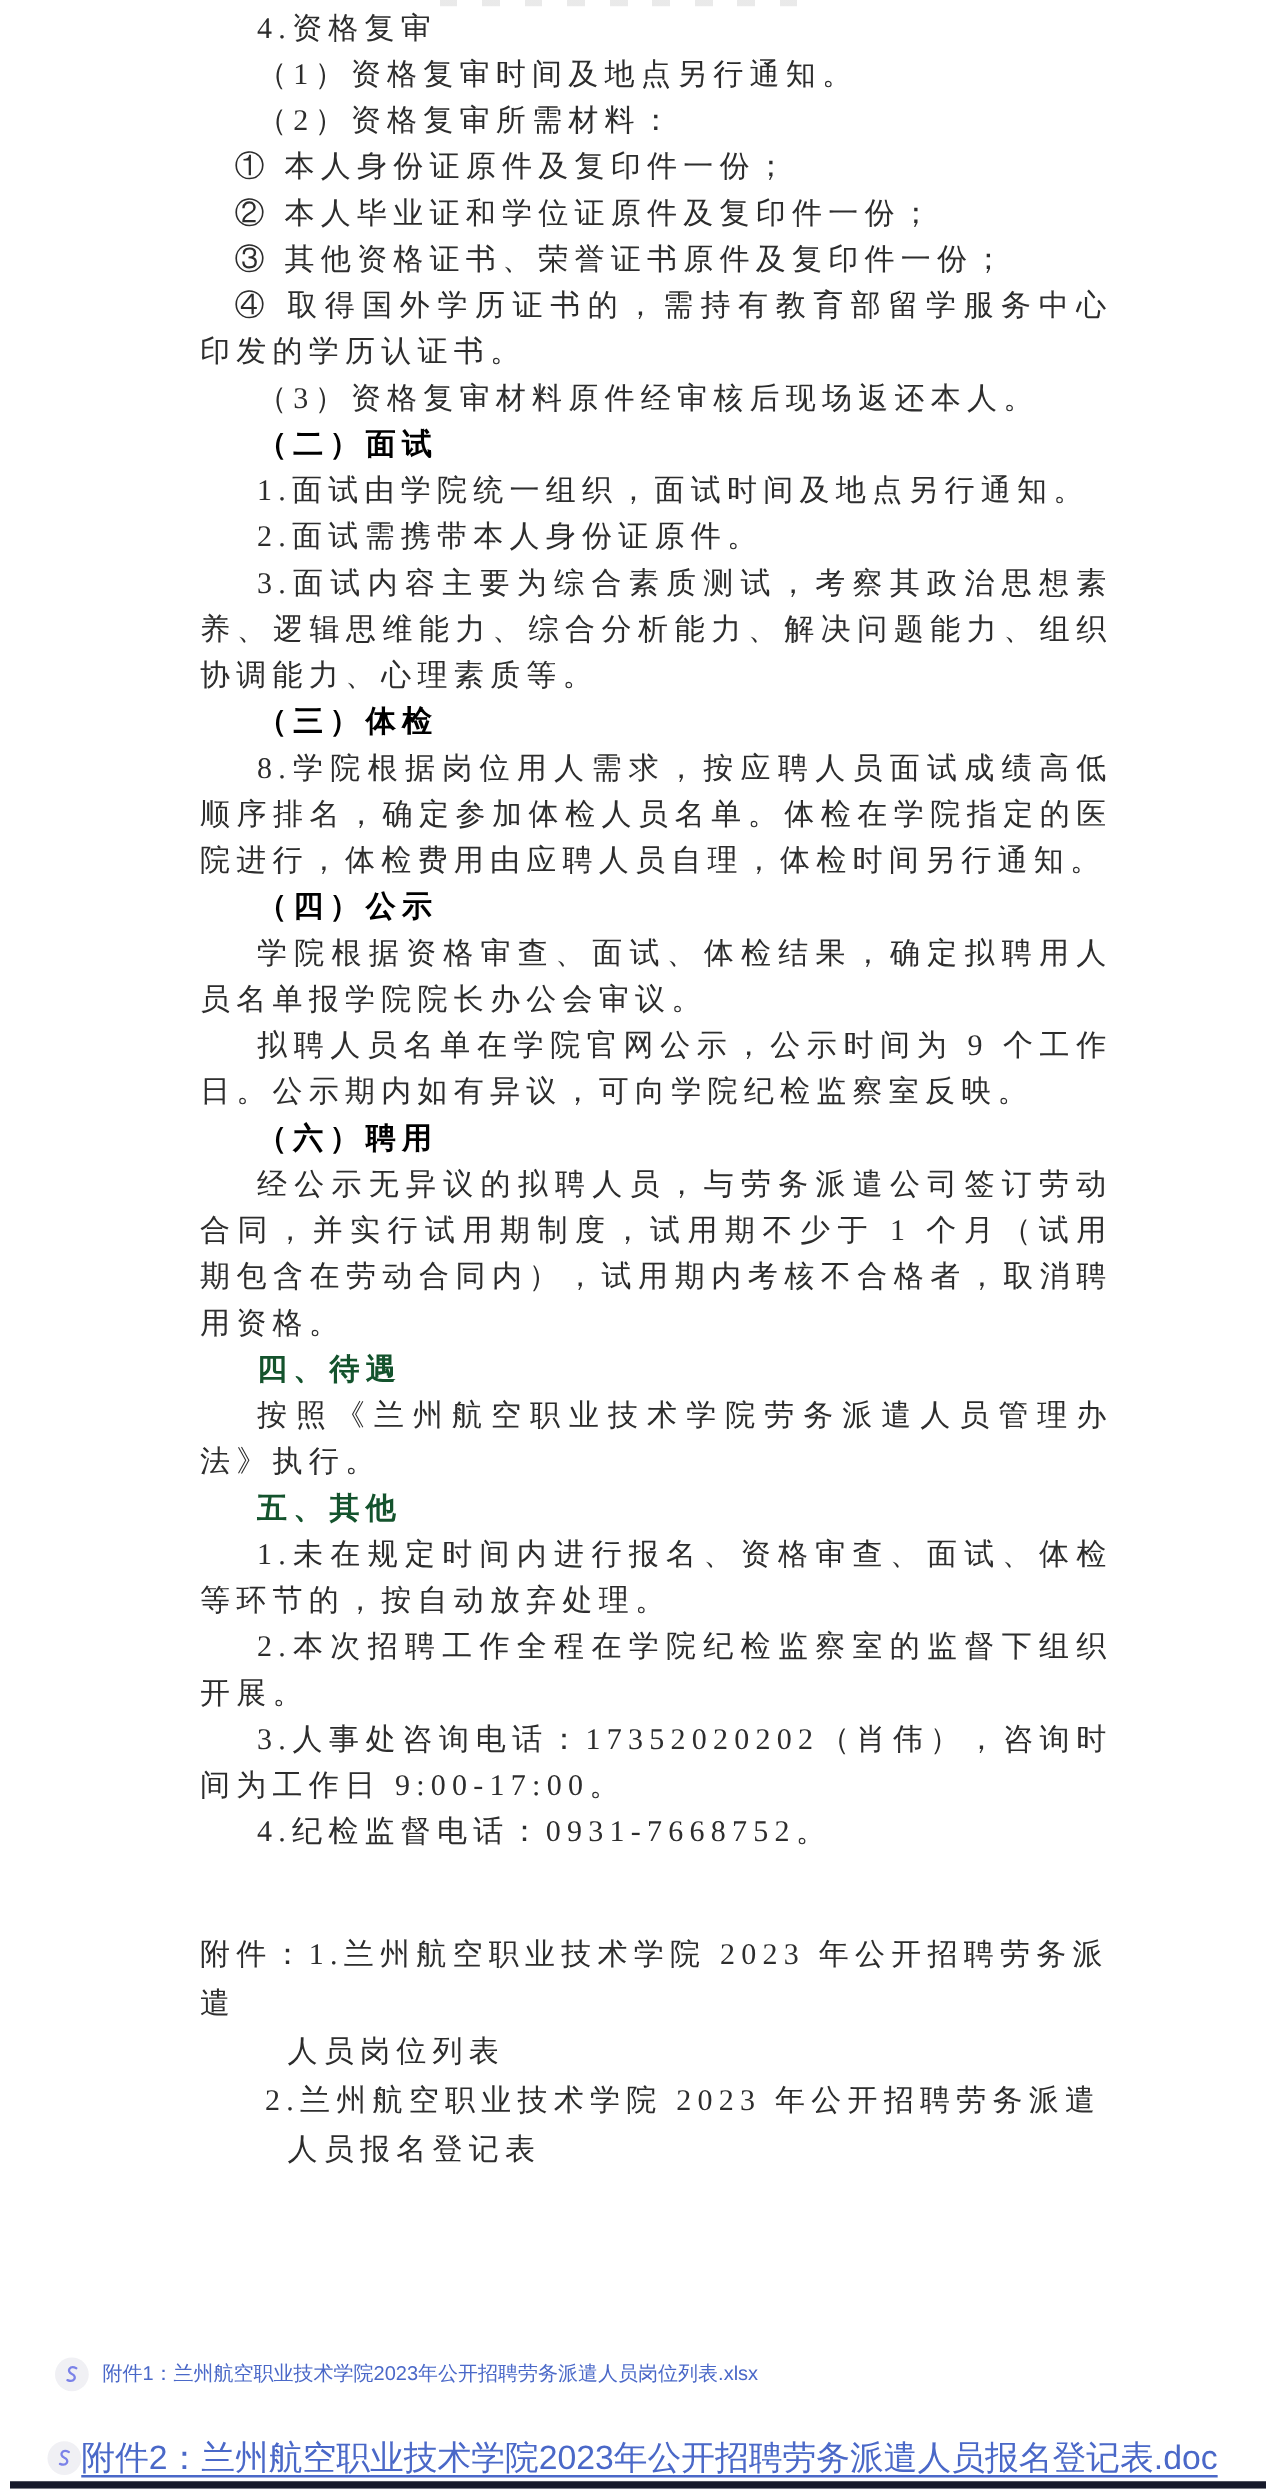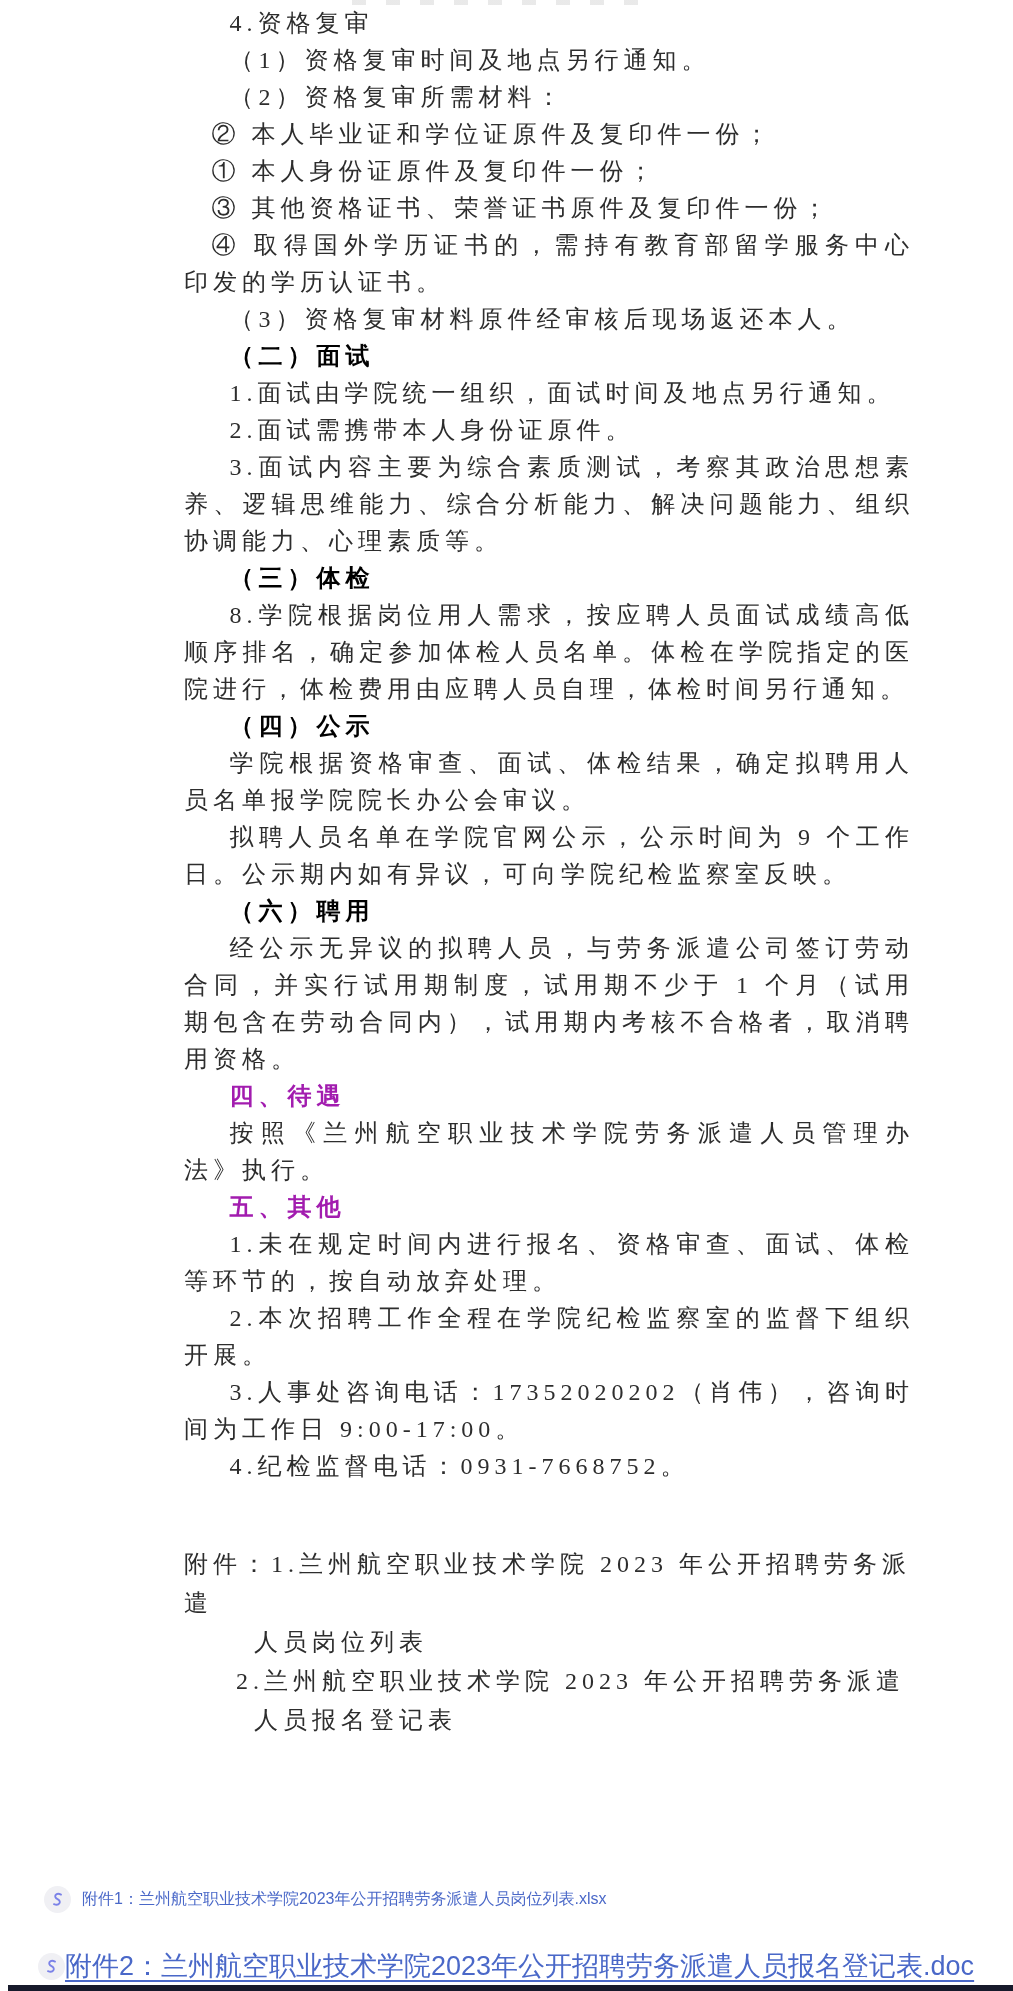--- a/index.html
+++ b/index.html
@@ -10,28 +10,28 @@
   }
   
   .top-remnant{
     position:absolute;left:352px;top:0;width:300px;height:5px;
     background:repeating-linear-gradient(90deg,#dedede 0 14px,transparent 14px 34px);
     opacity:.65;
   }
   .scan{
     position:absolute;left:160px;top:5px;width:730px;
     font-size:24px;line-height:37px;letter-spacing:5px;
-    color:#2d2d2d;text-align:justify;margin-left:24px;
+    color:#2d2d2d;text-align:justify;
   }
   .scan p{margin:0;}
   .p-indent{text-indent:1.9em;}
   .p-small-indent{text-indent:1.15em;}
   .p-flush{text-indent:0;}
   .heading{text-indent:1.9em;font-weight:bold;color:#000000;}
-  .heading-major{text-indent:1.9em;font-weight:bold;color:#a21caf;}
+  .heading-major{text-indent:1.9em;font-weight:bold;color:#14532d;}
   .attach-note{margin-top:60px;line-height:39px;}
   .attach-note p{text-align:left;}
   .an-cont1{padding-left:70px;}
   .an-num{padding-left:52px;}
   .an-cont2{padding-left:70px;}
   
   .attach-row{
     position:absolute;display:flex;align-items:center;
     font-family:"Liberation Sans","DejaVu Sans",sans-serif;
     color:#4a68c8;cursor:pointer;white-space:nowrap;
@@ -51,22 +51,22 @@
 </style>
 </head>
 <body>
 
 <div class="top-remnant"></div>
 
 <div class="scan">
   <p class="p-indent">4.资格复审</p>
   <p class="p-indent">（1）资格复审时间及地点另行通知。</p>
   <p class="p-indent">（2）资格复审所需材料：</p>
+  <p class="p-small-indent">① 本人身份证原件及复印件一份；</p>
   <p class="p-small-indent">② 本人毕业证和学位证原件及复印件一份；</p>
-  <p class="p-small-indent">① 本人身份证原件及复印件一份；</p>
   <p class="p-small-indent">③ 其他资格证书、荣誉证书原件及复印件一份；</p>
   <p class="p-small-indent">④ 取得国外学历证书的，需持有教育部留学服务中心印发的学历认证书。</p>
   <p class="p-indent">（3）资格复审材料原件经审核后现场返还本人。</p>
   <p class="heading">（二）面试</p>
   <p class="p-indent">1.面试由学院统一组织，面试时间及地点另行通知。</p>
   <p class="p-indent">2.面试需携带本人身份证原件。</p>
   <p class="p-indent">3.面试内容主要为综合素质测试，考察其政治思想素养、逻辑思维能力、综合分析能力、解决问题能力、组织协调能力、心理素质等。</p>
   <p class="heading">（三）体检</p>
   <p class="p-indent">8.学院根据岗位用人需求，按应聘人员面试成绩高低顺序排名，确定参加体检人员名单。体检在学院指定的医院进行，体检费用由应聘人员自理，体检时间另行通知。</p>
   <p class="heading">（四）公示</p>

